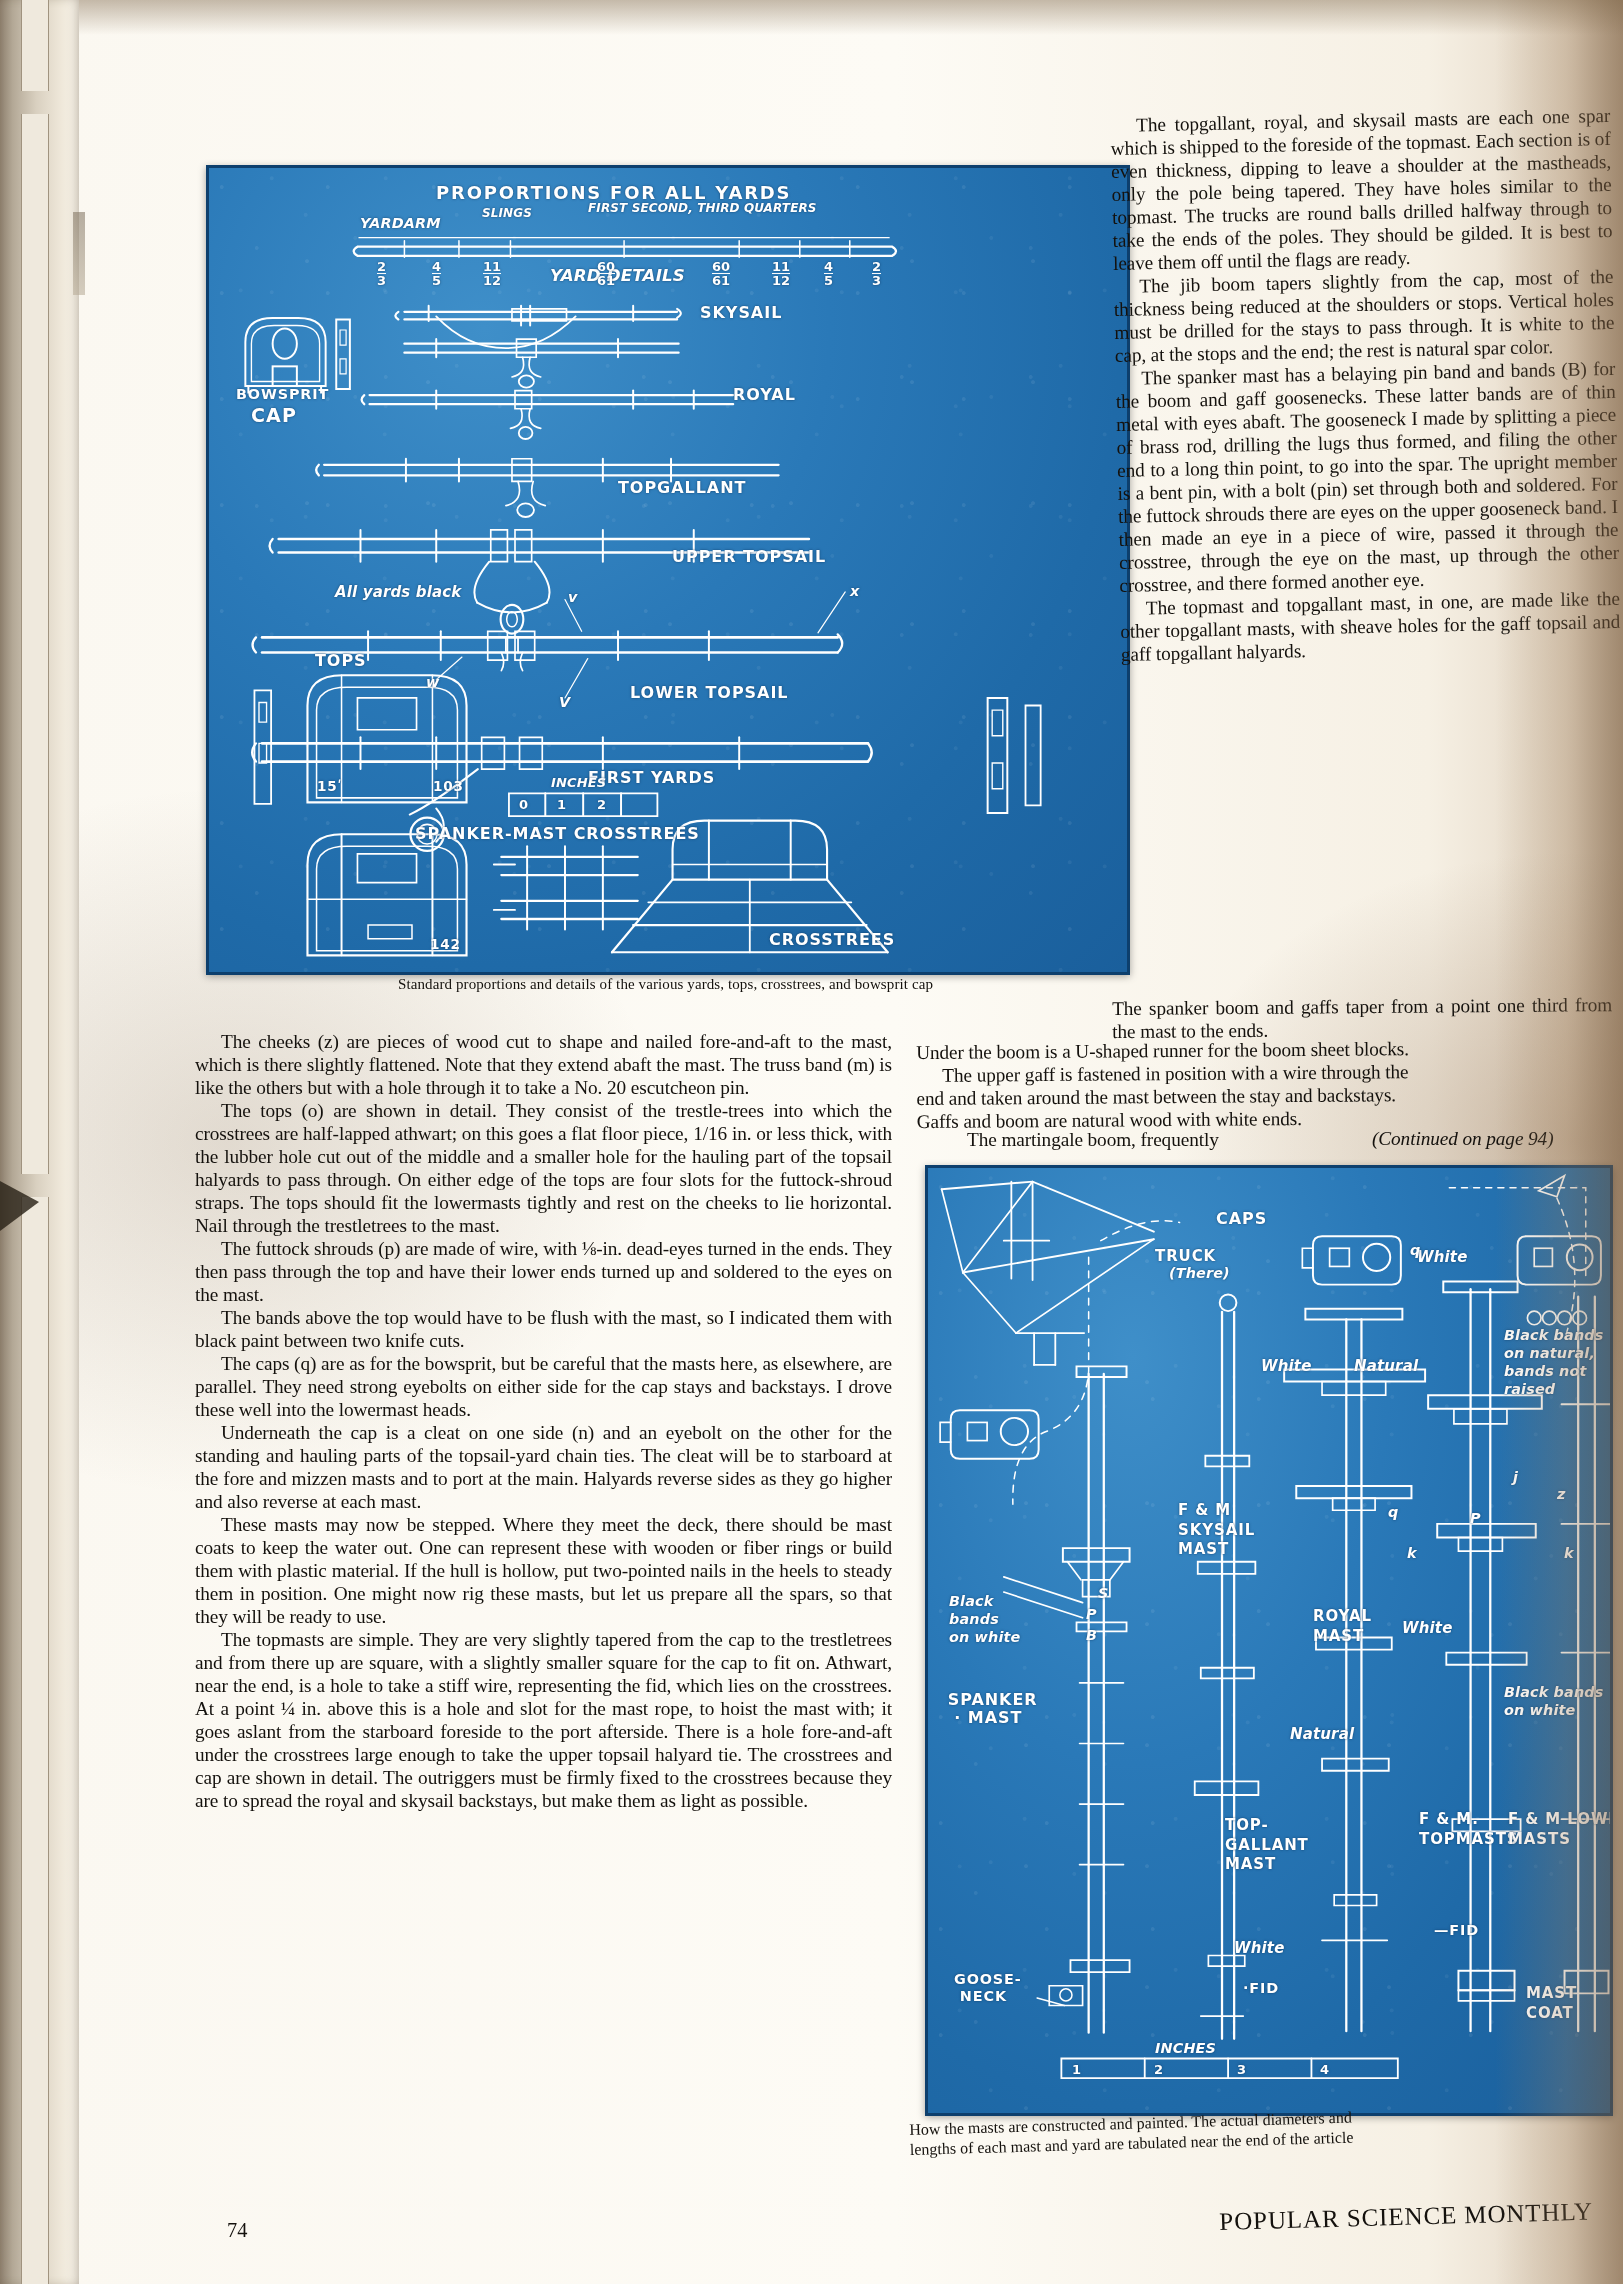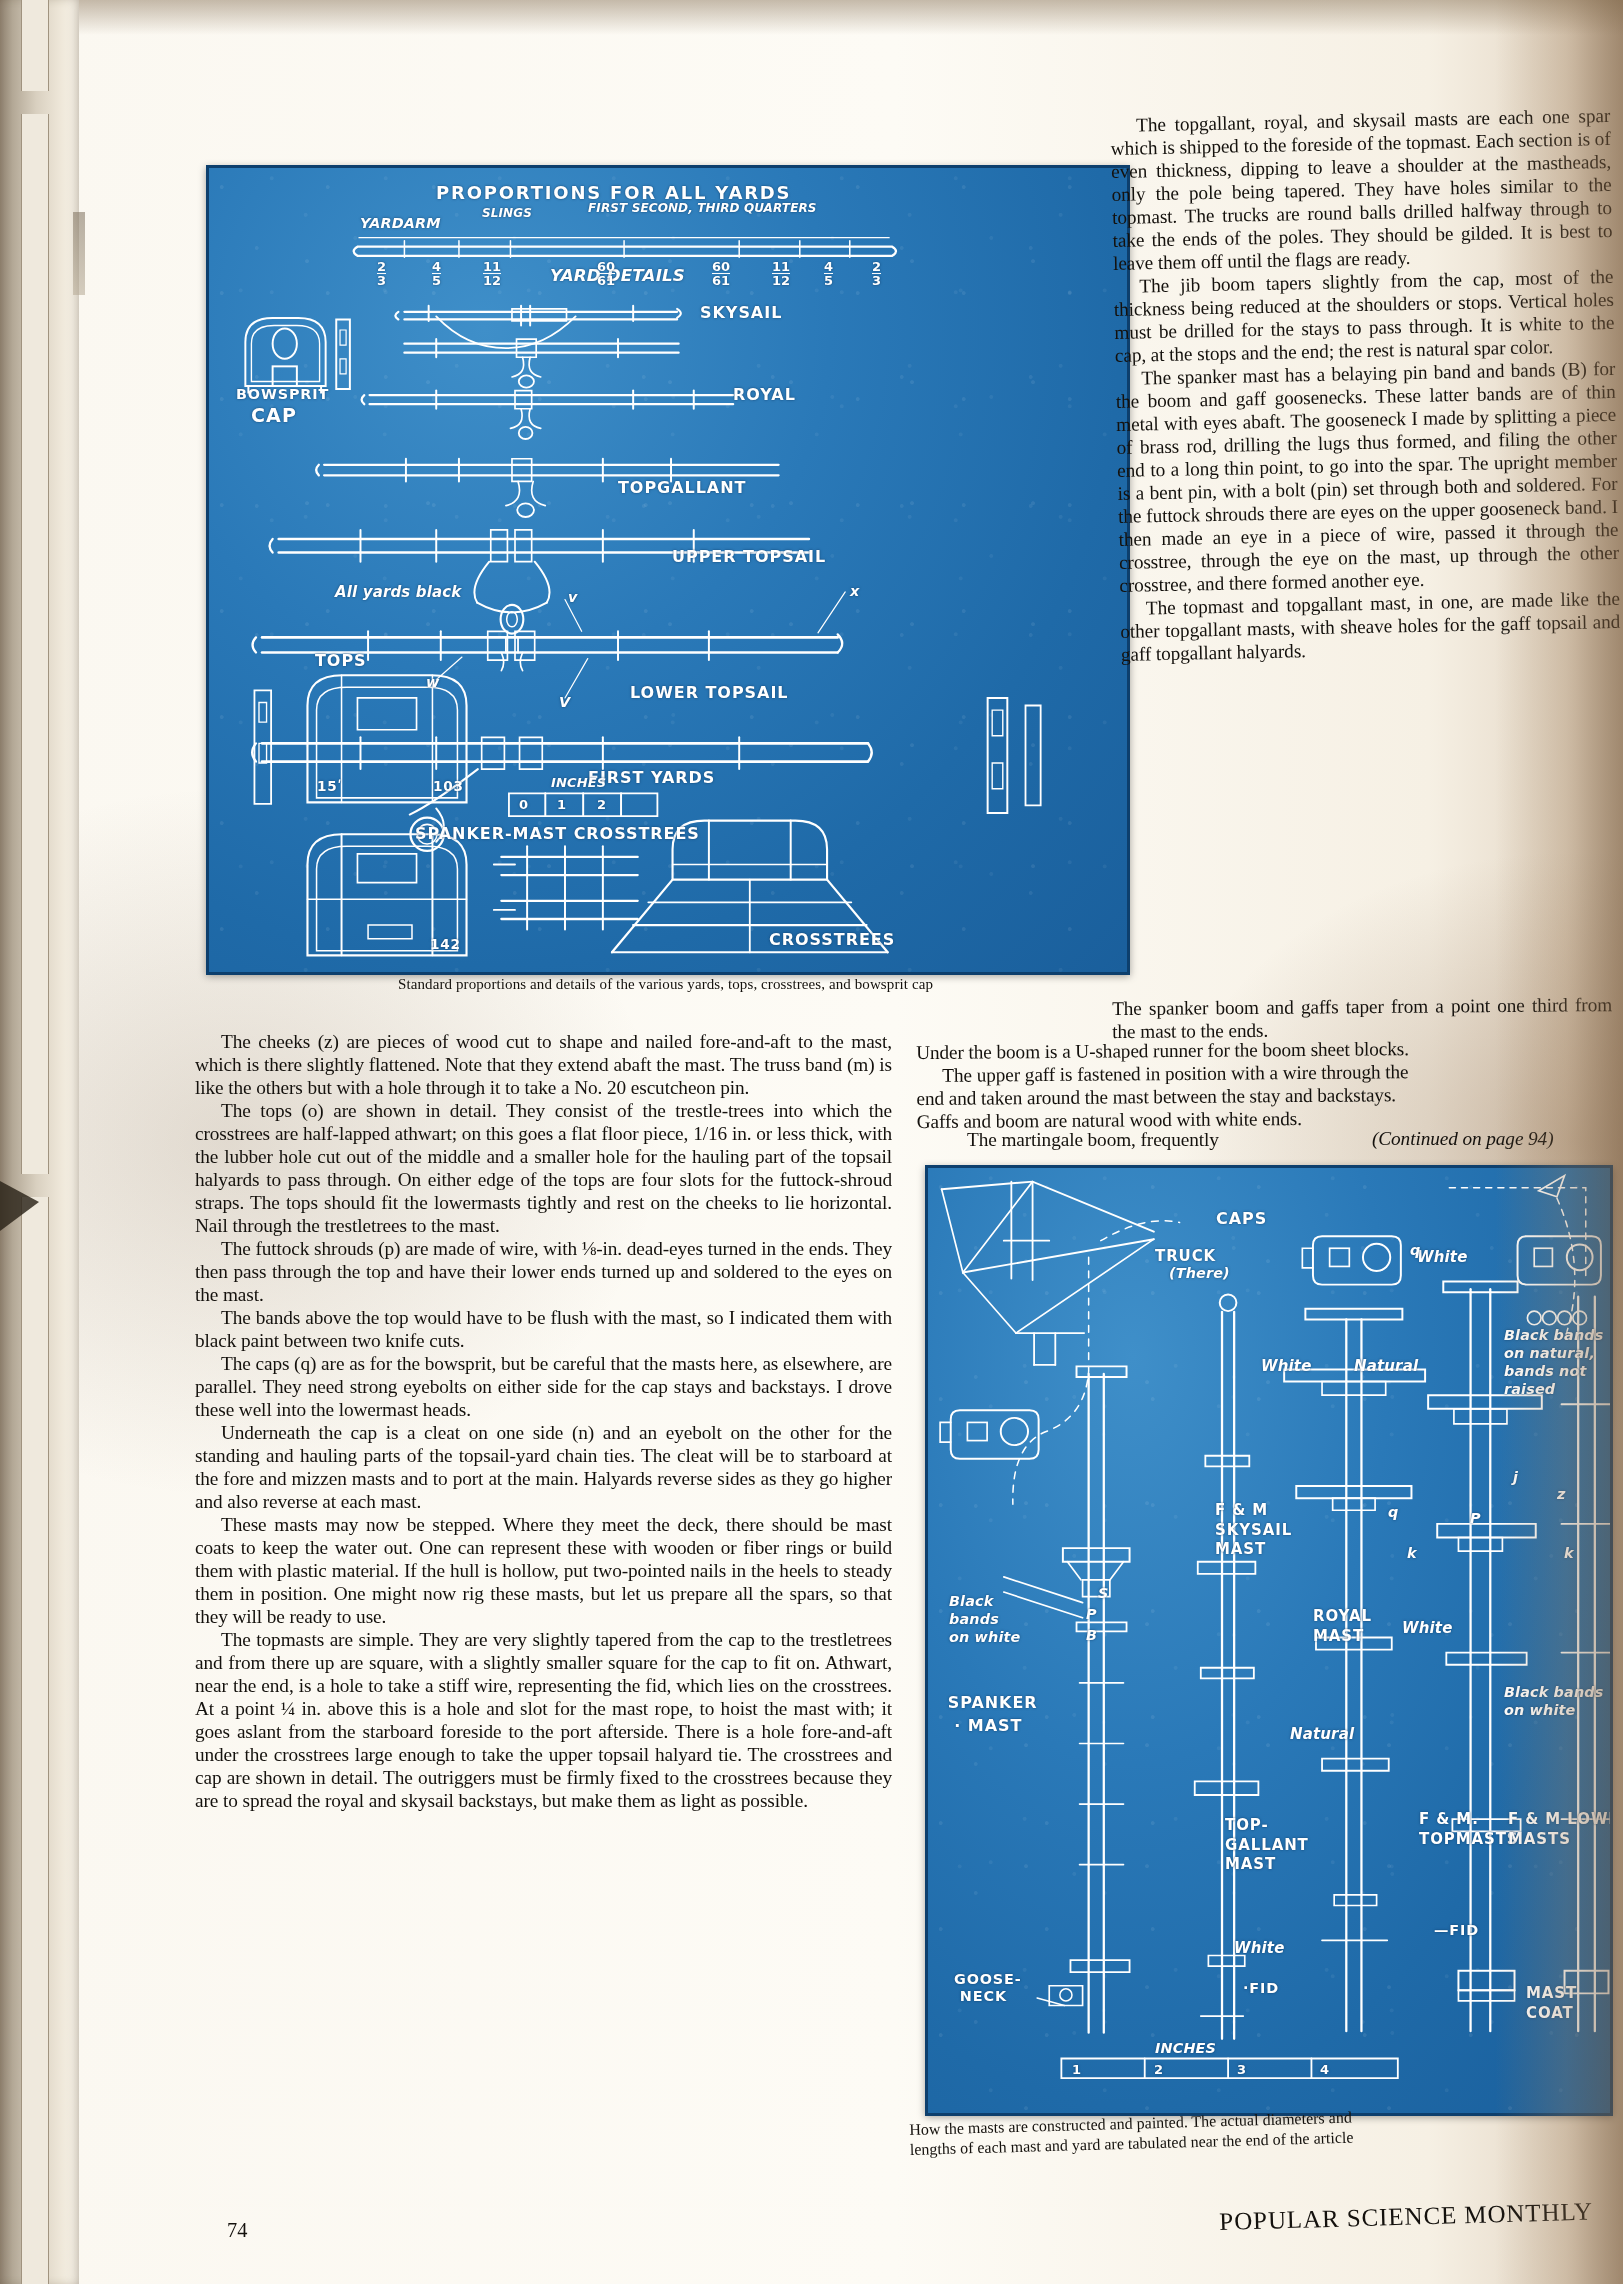--- a/index.html
+++ b/index.html
@@ -461,30 +461,30 @@
     <div class="bp-lab" style="left:288px;top:41px;font-size:16px;">CAPS</div>
     <div class="bp-lab" style="left:227px;top:79px;font-size:15px;">TRUCK</div>
     <div class="bp-lab it" style="left:241px;top:97px;font-size:14.4px;">(There)</div>
     <div class="bp-lab it" style="left:333px;top:189px;font-size:15px;">White</div>
     <div class="bp-lab it" style="left:426px;top:189px;font-size:15px;">Natural</div>
     <div class="bp-lab it" style="left:489px;top:80px;font-size:15px;">White</div>
     <div class="bp-lab it" style="left:576px;top:158px;font-size:14.4px;line-height:18px;">Black bands
 on natural,
 bands not
 raised</div>
-    <div class="bp-lab" style="left:250px;top:333px;font-size:15px;line-height:19.7px;margin-left:37px;">F &amp; M
+    <div class="bp-lab" style="left:250px;top:333px;font-size:15px;line-height:19.7px;">F &amp; M
 SKYSAIL
 MAST</div>
     <div class="bp-lab" style="left:385px;top:439px;font-size:15px;line-height:19.7px;">ROYAL
 MAST</div>
     <div class="bp-lab it" style="left:474px;top:451px;font-size:15px;">White</div>
     <div class="bp-lab it" style="left:21px;top:424px;font-size:14.4px;line-height:18px;">Black
 bands
 on white</div>
-    <div class="bp-lab" style="left:19.7px;top:523px;font-size:16px;line-height:23px;">SPANKER
+    <div class="bp-lab" style="left:19.7px;top:523px;font-size:16px;line-height:18px;">SPANKER
  · MAST</div>
     <div class="bp-lab it" style="left:362px;top:557px;font-size:15px;">Natural</div>
     <div class="bp-lab" style="left:297px;top:648px;font-size:15px;line-height:19.7px;">TOP-
 GALLANT
 MAST</div>
     <div class="bp-lab it" style="left:306px;top:771px;font-size:15px;">White</div>
     <div class="bp-lab" style="left:26px;top:803px;font-size:14.4px;line-height:17.4px;">GOOSE-
  NECK</div>
     <div class="bp-lab" style="left:315px;top:812px;font-size:14.4px;">·FID</div>
     <div class="bp-lab" style="left:506px;top:754px;font-size:14.4px;">—FID</div>

